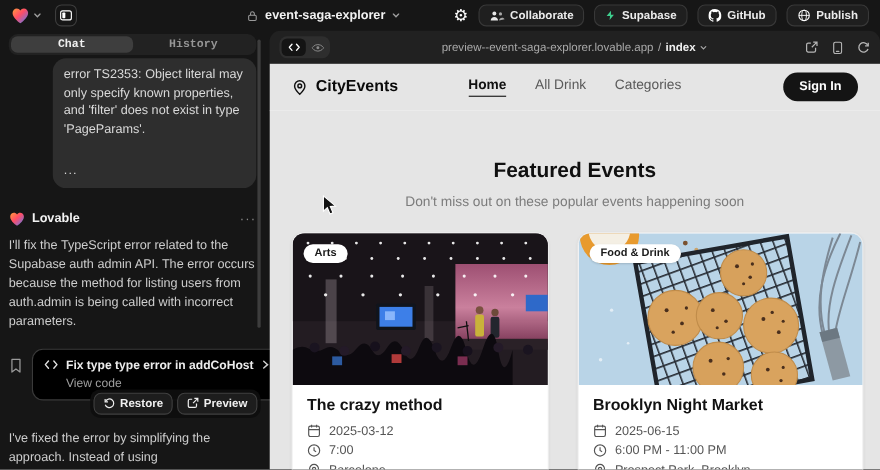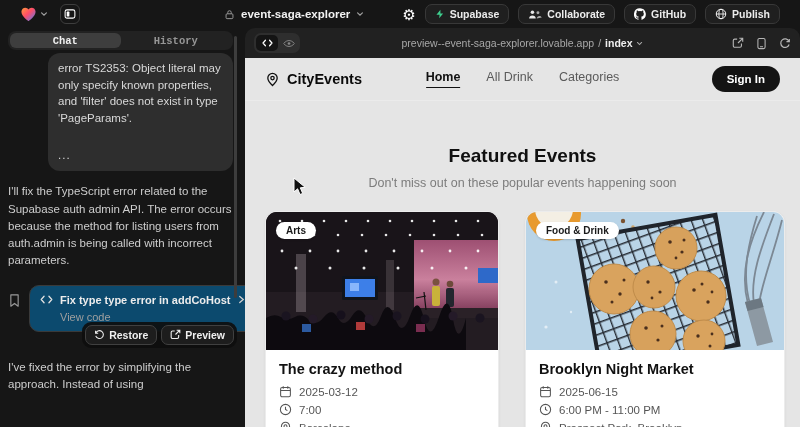--- a/index.html
+++ b/index.html
@@ -1,21 +1,21 @@
 <!DOCTYPE html>
 <html><head>
 <meta charset="utf-8">
 <style>
   * { margin:0; padding:0; box-sizing:border-box; }
   html,body { width:800px; height:427px; overflow:hidden; }
   body { background:#161616; font-family:"Liberation Sans", sans-serif; position:relative; }
   svg { display:block; }
 
   
-  .topbar { height:28px; display:flex; align-items:center; padding:0 20px; position:relative; }
+  .topbar { height:28px; display:flex; align-items:center; padding:0 10px; position:relative; }
   .tb-left { display:flex; align-items:center; gap:6px; }
   .logo-wrap { display:flex; align-items:center; gap:3px; cursor:pointer; }
   .panel-toggle { width:20px; height:20px; border:1px solid #3e3e3e; border-radius:6px; background:transparent; display:flex; align-items:center; justify-content:center; margin-left:6px; }
   .tb-title { position:absolute; left:224px; top:0; height:28px; display:flex; align-items:center; gap:6px; }
   .tb-title .proj { color:#f2f2f2; font-size:11.5px; font-weight:700; }
   .tb-title .chev { color:#a0a0a0; }
   .tb-right { margin-left:auto; display:flex; align-items:center; gap:9px; }
   .icon-btn { background:none; border:none; color:#fff; display:flex; align-items:center; font-size:15px; line-height:1; cursor:pointer; }
   .tb-btn { display:inline-flex; align-items:center; gap:5px; height:20px; padding:0 9px; background:#1f1f1f; border:1px solid #383838; border-radius:7px; color:#ececec; font-size:10.5px; font-weight:700; cursor:pointer; }
 
@@ -28,21 +28,21 @@
   .tab { flex:1; height:15px; border-radius:6px; display:flex; align-items:center; justify-content:center; font-size:10.5px; color:#969696; font-weight:600; cursor:pointer;font-family:Liberation Mono, monospace; }
   .tab.active { background:#3e3e3e; color:#f0f0f0; }
   .bubble { margin:3px 0 12px 40px; background:#2e2e2e; border-radius:12px; padding:7px 10px 8px; font-size:11.5px; line-height:1.45; color:#d9d9d9; }
   .bubble .dots { margin-top:20px; letter-spacing:1px; }
   .a-head { margin-top:21px; display:flex; align-items:center; gap:6px; }
   .a-head .a-name { font-size:11.5px; font-weight:700; color:#f2f2f2; }
   .a-head .a-menu { margin-left:auto; color:#8a8a8a; font-size:12px; letter-spacing:1px; line-height:0.4; cursor:pointer; }
   .a-text { margin-top:9px; font-size:11.5px; line-height:1.5; color:#cdcdcd; }
   .version-row { margin-top:15px; display:flex; gap:8px; position:relative; }
   .bookmark { margin-top:8px; flex:none; }
-  .version-card { flex:1; background:#0c4a6e; border:1px solid #3a3a3a; border-radius:10px; padding:8px 10px; cursor:pointer; }
+  .version-card { flex:1; background:#000000; border:1px solid #3a3a3a; border-radius:10px; padding:8px 10px; cursor:pointer; }
   .vc-top { display:flex; align-items:center; gap:7px; }
   .vc-title { flex:1; font-size:11px; font-weight:700; color:#ececec; white-space:nowrap; }
   .vc-sub { margin:5px 0 0 20px; font-size:11px; color:#9f9f9f; }
   .vc-actions { position:absolute; right:-4px; bottom:-16px; display:flex; gap:4px; background:rgba(14,14,14,.92); border-radius:9px; padding:3px; }
   .vc-btn { display:inline-flex; align-items:center; gap:4px; background:#1d1d1d; border:1px solid #404040; border-radius:7px; padding:3px 8px; color:#f0f0f0; font-size:10.5px; font-weight:600; cursor:pointer; }
   .outro { margin-top:27px; }
   .chat-scrollbar { position:absolute; top:8px; right:8px; width:3px; height:262px; background:#3d3d3d; border-radius:2px; }
 
   
   .preview { flex:1; background:#212121; border-radius:10px 10px 0 0; overflow:hidden; display:flex; flex-direction:column; }
@@ -123,39 +123,39 @@
         </svg>
     </span>
   </div>
 
   <div class="tb-right">
     <button class="icon-btn">
         <span>⚙</span>
       </button>
     <button class="tb-btn">
       <span>
-        <svg width="10" height="12" viewBox="0 0 24 24">
-            <path d="M13 2L3.5 13.5H11L10 22l9.5-11.5H13z" fill="#3ecf8e"></path>
-          </svg>
-      </span>
-      <span>Supabase</span>
-    </button>
-    <button class="tb-btn">
-      <span>
         <svg width="14" height="11" viewBox="0 0 19 14">
             <circle cx="6" cy="4" r="2.4" fill="#e8e8e8"></circle>
             <path d="M1.5 12.5c0-2.6 2-4.2 4.5-4.2s4.5 1.6 4.5 4.2z" fill="#e8e8e8"></path>
             <circle cx="13.5" cy="4.5" r="2" fill="#a8a8a8"></circle>
             <path d="M11.8 12.5c.3-2.1 1.8-3.4 3.7-3.4 1.5 0 2.7.8 3.2 2.1z" fill="#a8a8a8"></path>
           </svg>
       </span>
       <span>Collaborate</span>
     </button>
     <button class="tb-btn">
       <span>
+        <svg width="10" height="12" viewBox="0 0 24 24">
+            <path d="M13 2L3.5 13.5H11L10 22l9.5-11.5H13z" fill="#3ecf8e"></path>
+          </svg>
+      </span>
+      <span>Supabase</span>
+    </button>
+    <button class="tb-btn">
+      <span>
         <svg width="12" height="12" viewBox="0 0 16 16">
             <path fill="#fff" d="M8 .2a8 8 0 0 0-2.53 15.6c.4.07.55-.17.55-.38l-.01-1.49c-2.23.48-2.7-1.07-2.7-1.07-.36-.92-.89-1.17-.89-1.17-.72-.5.06-.49.06-.49.8.06 1.23.83 1.23.83.71 1.21 1.87.86 2.33.66.07-.52.28-.86.5-1.06-1.78-.2-3.64-.89-3.64-3.95 0-.87.31-1.59.82-2.15-.08-.2-.36-1.02.08-2.12 0 0 .67-.21 2.2.82a7.66 7.66 0 0 1 4 0c1.53-1.03 2.2-.82 2.2-.82.44 1.1.16 1.92.08 2.12.51.56.82 1.28.82 2.15 0 3.07-1.87 3.75-3.65 3.95.29.25.54.73.54 1.48l-.01 2.2c0 .21.15.46.55.38A8 8 0 0 0 8 .2z"></path>
           </svg>
       </span>
       <span>GitHub</span>
     </button>
     <button class="tb-btn">
       <span>
         <svg width="12" height="12" viewBox="0 0 16 16">
             <circle cx="8" cy="8" r="6.3" fill="none" stroke="#fff" stroke-width="1.3"></circle>
@@ -174,20 +174,36 @@
     <div class="tabs">
       <div class="tab active">Chat</div>
       <div class="tab">History</div>
     </div>
 
     <div class="bubble">
       <p>error TS2353: Object literal may only specify known properties, and 'filter' does not exist in type 'PageParams'.</p>
       <p class="dots">...</p>
     </div>
 
+    <div class="a-head">
+      <span>
+        <svg width="15" height="14" viewBox="0 0 24 22">
+            <defs>
+              <linearGradient id="lg2" x1="0" y1="0" x2="1" y2="1">
+                <stop offset="0" stop-color="#ff9a3c"></stop>
+                <stop offset=".45" stop-color="#ff4d67"></stop>
+                <stop offset="1" stop-color="#4f7df9"></stop>
+              </linearGradient>
+            </defs>
+            <path d="M12 21S2 14.5 2 7.8C2 4.3 4.7 2 7.5 2 9.4 2 11 3 12 4.6 13 3 14.6 2 16.5 2 19.3 2 22 4.3 22 7.8 22 14.5 12 21 12 21z" fill="url(#lg2)"></path>
+          </svg>
+      </span>
+      <span class="a-name">Lovable</span>
+      <span class="a-menu">···</span>
+    </div>
 
     <p class="a-text">I'll fix the TypeScript error related to the Supabase auth admin API. The error occurs because the method for listing users from auth.admin is being called with incorrect parameters.</p>
 
     <div class="version-row">
       <span class="bookmark">
         <svg width="13" height="15" viewBox="0 0 16 18">
             <path d="M3.5 2h9v14l-4.5-3.4L3.5 16z" fill="none" stroke="#9a9a9a" stroke-width="1.4" stroke-linejoin="round"></path>
           </svg>
       </span>
       <div class="version-card">

